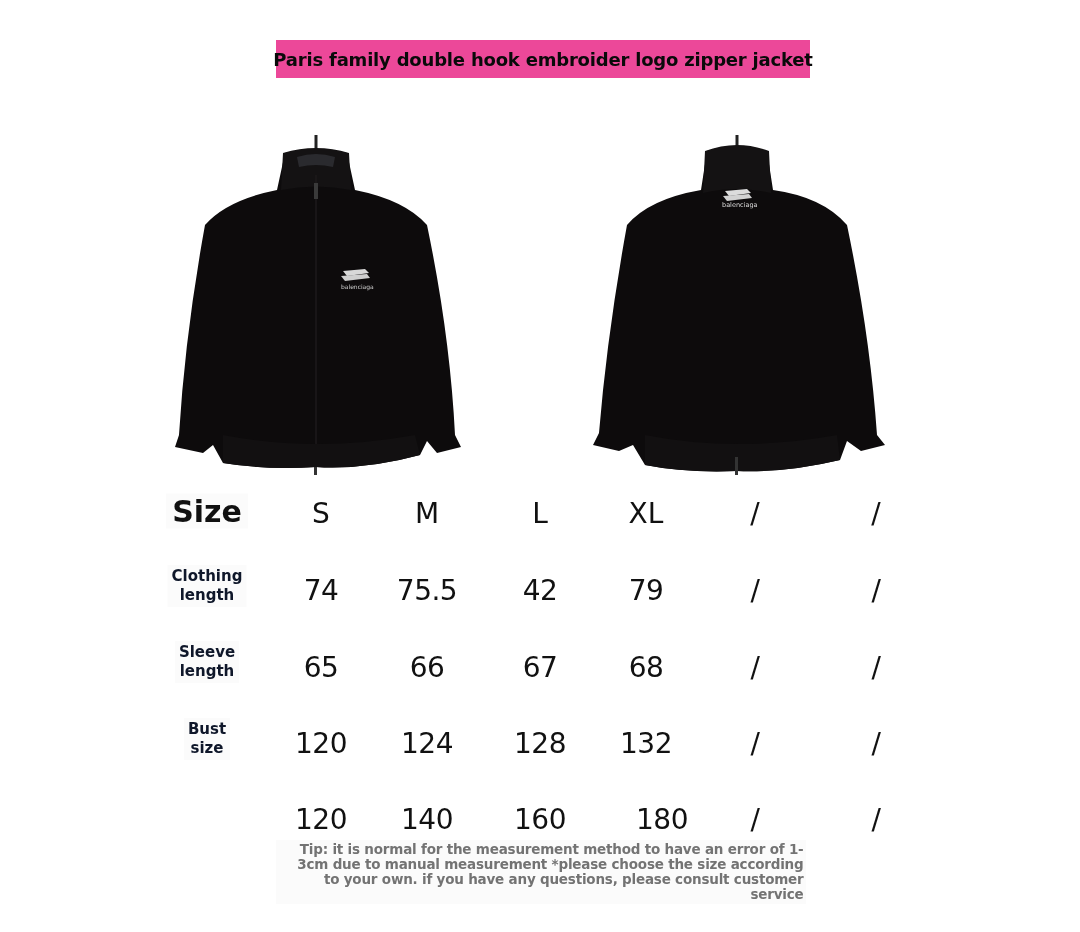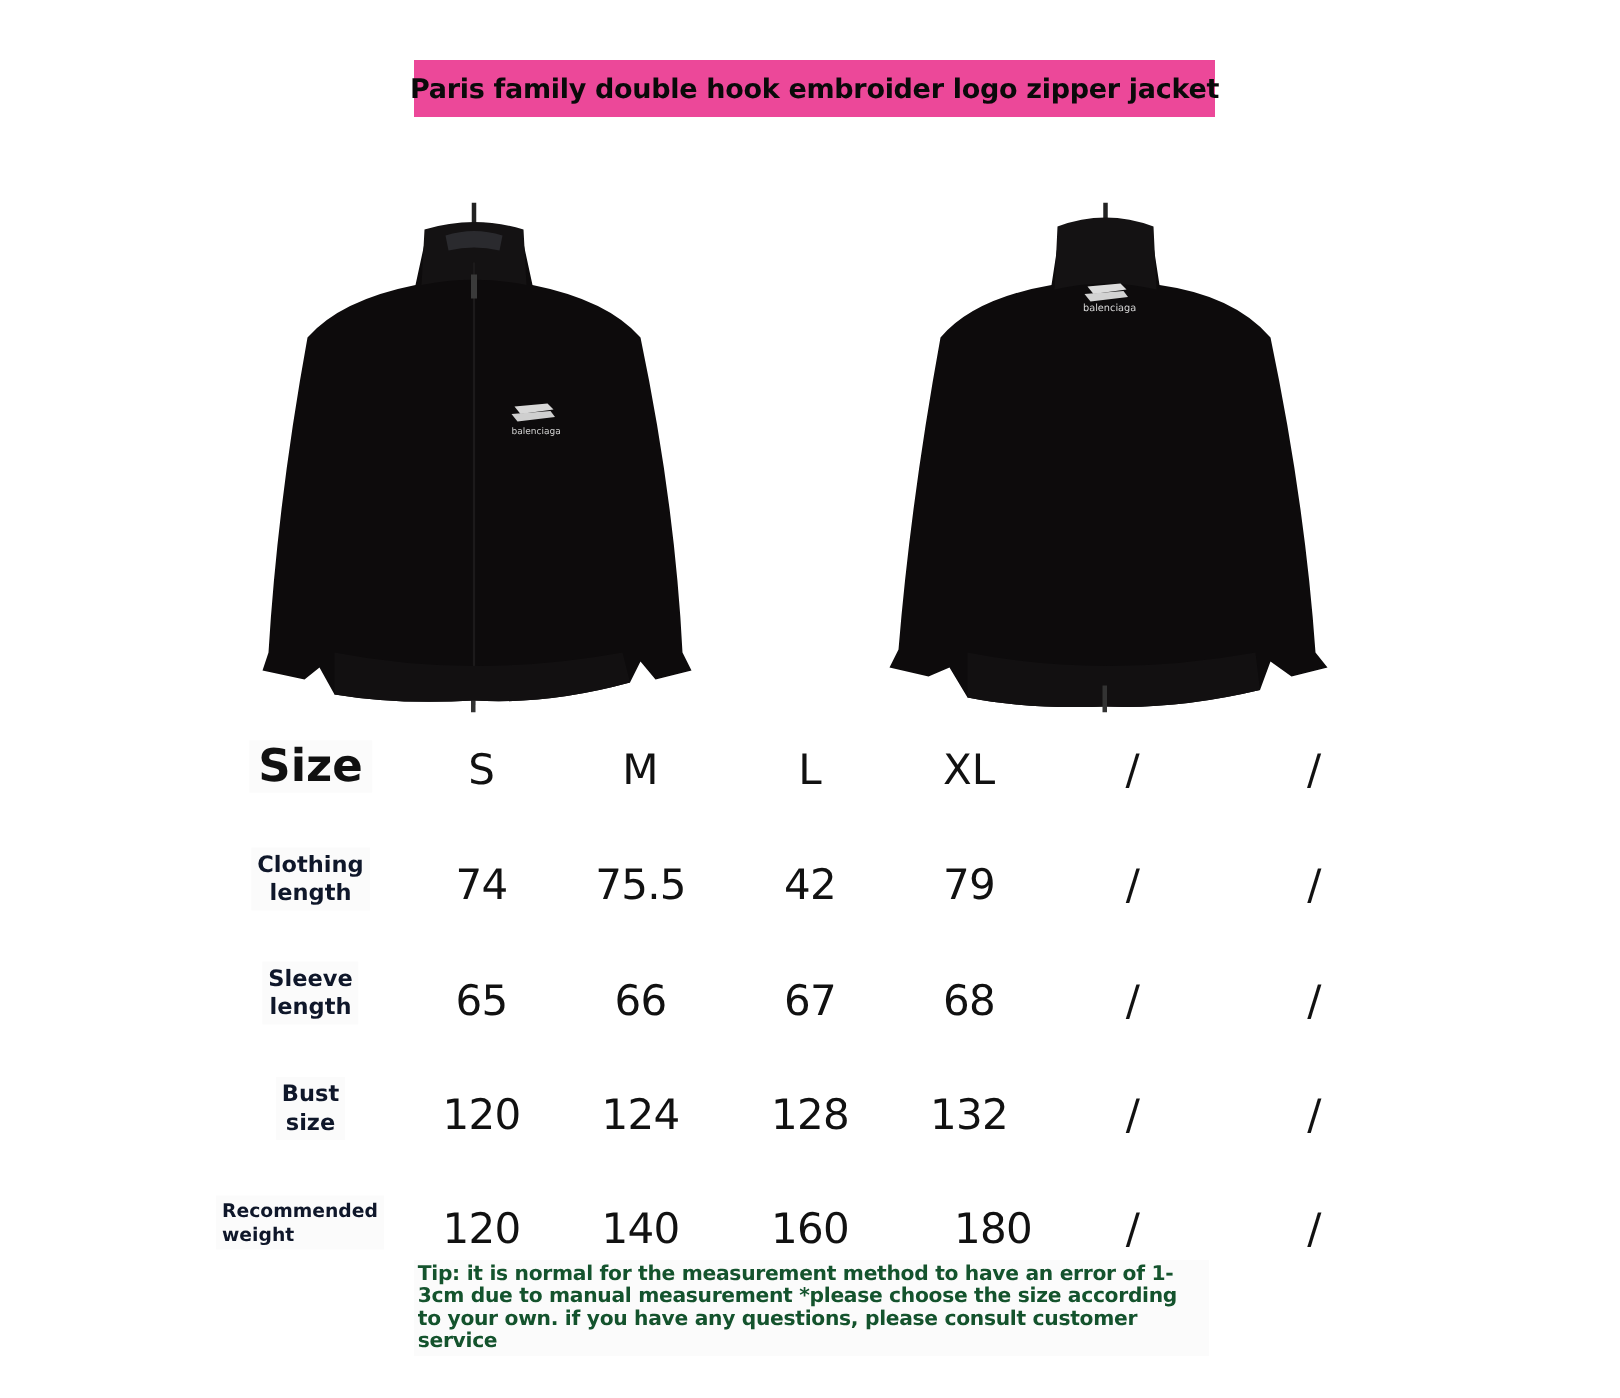--- a/index.html
+++ b/index.html
@@ -14,21 +14,21 @@
 
   .table { position: absolute; left: 0; top: 0; width: 1080px; height: 932px; pointer-events: none; }
   .cell { position: absolute; text-align: center; transform: translate(-50%, -50%); white-space: nowrap; }
   .rowlabel { font-family: "DejaVu Sans", sans-serif; font-weight: bold; font-size: 15px; line-height: 19px; color: #0f172a; background: #fbfbfb; padding: 2px 4px; }
   .sizelabel { font-family: "DejaVu Sans", sans-serif; font-weight: bold; font-size: 30px; color: #111; background: #fbfbfb; padding: 0 6px; }
   .hdr { font-family: "DejaVu Sans", sans-serif; font-size: 28px; color: #111; }
   .val { font-family: "DejaVu Sans", sans-serif; font-size: 28px; color: #111; letter-spacing: -0.5px; }
   .smalllabel { font-size: 12.5px; line-height: 16px; text-align: left; transform: translate(0, -50%); }
 
   .tip-wrap { position: absolute; left: 276px; top: 840px; width: 530px; height: 64px; background: #fbfbfb; display: flex; align-items: center; justify-content: center; }
-  .tip { font-family: "DejaVu Sans", sans-serif; font-weight: bold; font-size: 13.5px; line-height: 15px; text-align: left; color: #14532d; width: 525px; letter-spacing: -0.2px; }
+  .tip { font-family: "DejaVu Sans", sans-serif; font-weight: bold; font-size: 13.5px; line-height: 15px; text-align: right; color: #737373; width: 525px; letter-spacing: -0.2px; }
 </style>
 </head>
 <body>
 
 <div class="title-wrap">
   <span class="title">Paris family double hook embroider logo zipper jacket</span>
 </div>
 
 <div class="jacket front">
   <svg width="305" height="340" viewBox="0 0 305 340">
@@ -104,24 +104,20 @@
     <div>Bust</div>
     <div>size</div>
   </div>
   <div class="cell val" style="left:321px; top:743px;">120</div>
   <div class="cell val" style="left:427px; top:743px;">124</div>
   <div class="cell val" style="left:540px; top:743px;text-align:center;">128</div>
   <div class="cell val" style="left:646px; top:743px;">132</div>
   <div class="cell val" style="left:755px; top:743px;">/</div>
   <div class="cell val" style="left:876px; top:743px;">/</div>
 
-  <div class="cell rowlabel smalllabel" style="left:144px; top:815px;">
-    <div>Recommended</div>
-    <div>weight</div>
-  </div>
   <div class="cell val" style="left:321px; top:819px;">120</div>
   <div class="cell val" style="left:427px; top:819px;">140</div>
   <div class="cell val" style="left:540px; top:819px;">160</div>
   <div class="cell val" style="left:662px; top:819px;">180</div>
   <div class="cell val" style="left:755px; top:819px;">/</div>
   <div class="cell val" style="left:876px; top:819px;">/</div>
 </div>
 
 <div class="tip-wrap">
   <div class="tip">Tip: it is normal for the measurement method to have an error of 1-3cm due to manual measurement *please choose the size according to your own. if you have any questions, please consult customer service</div>

